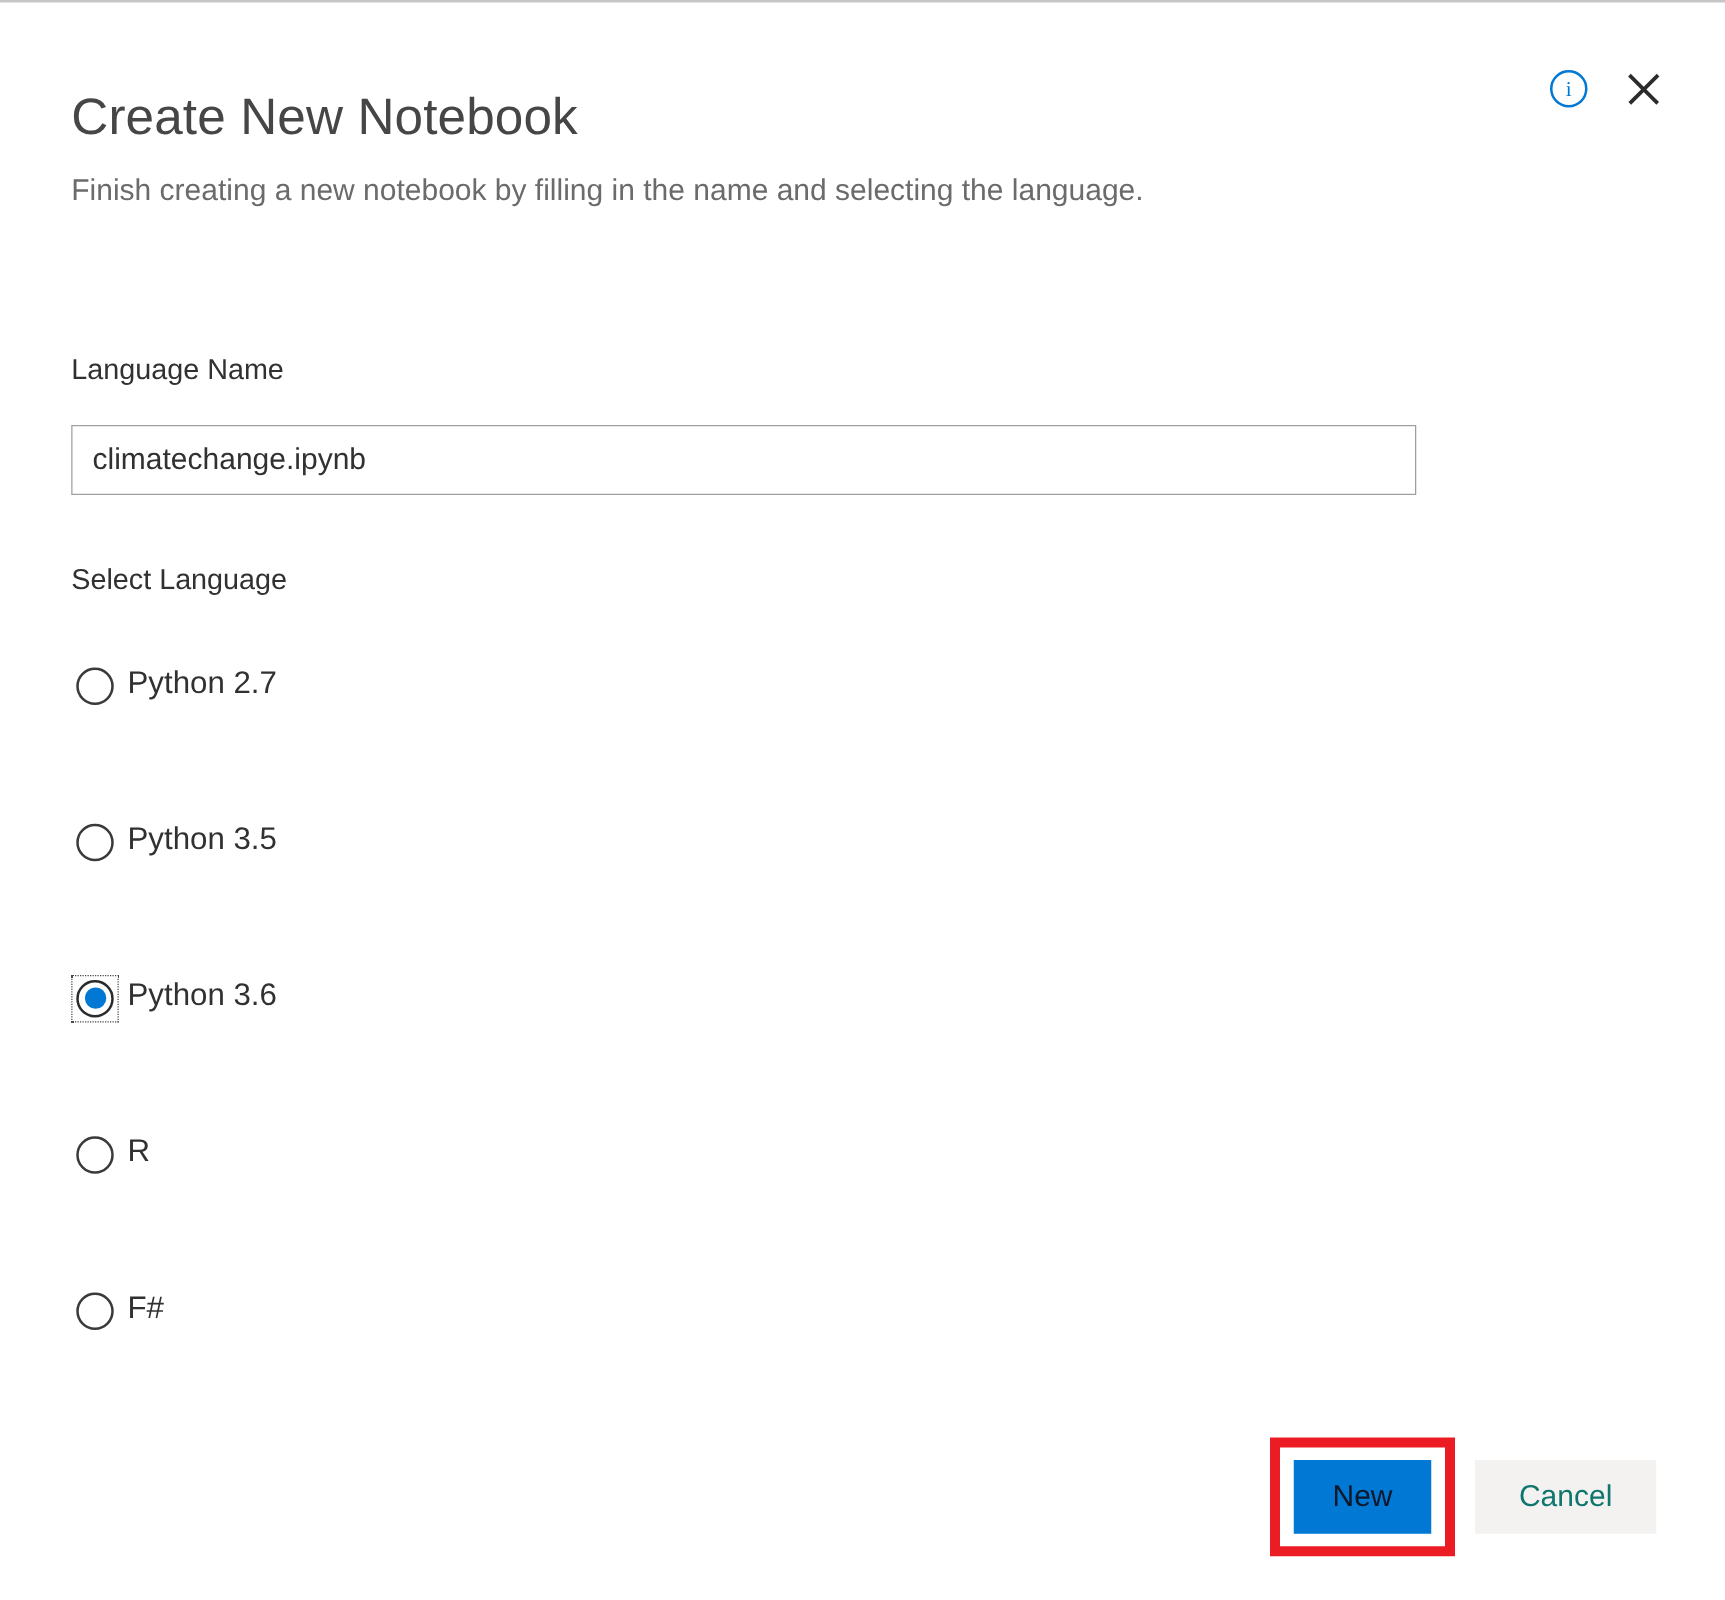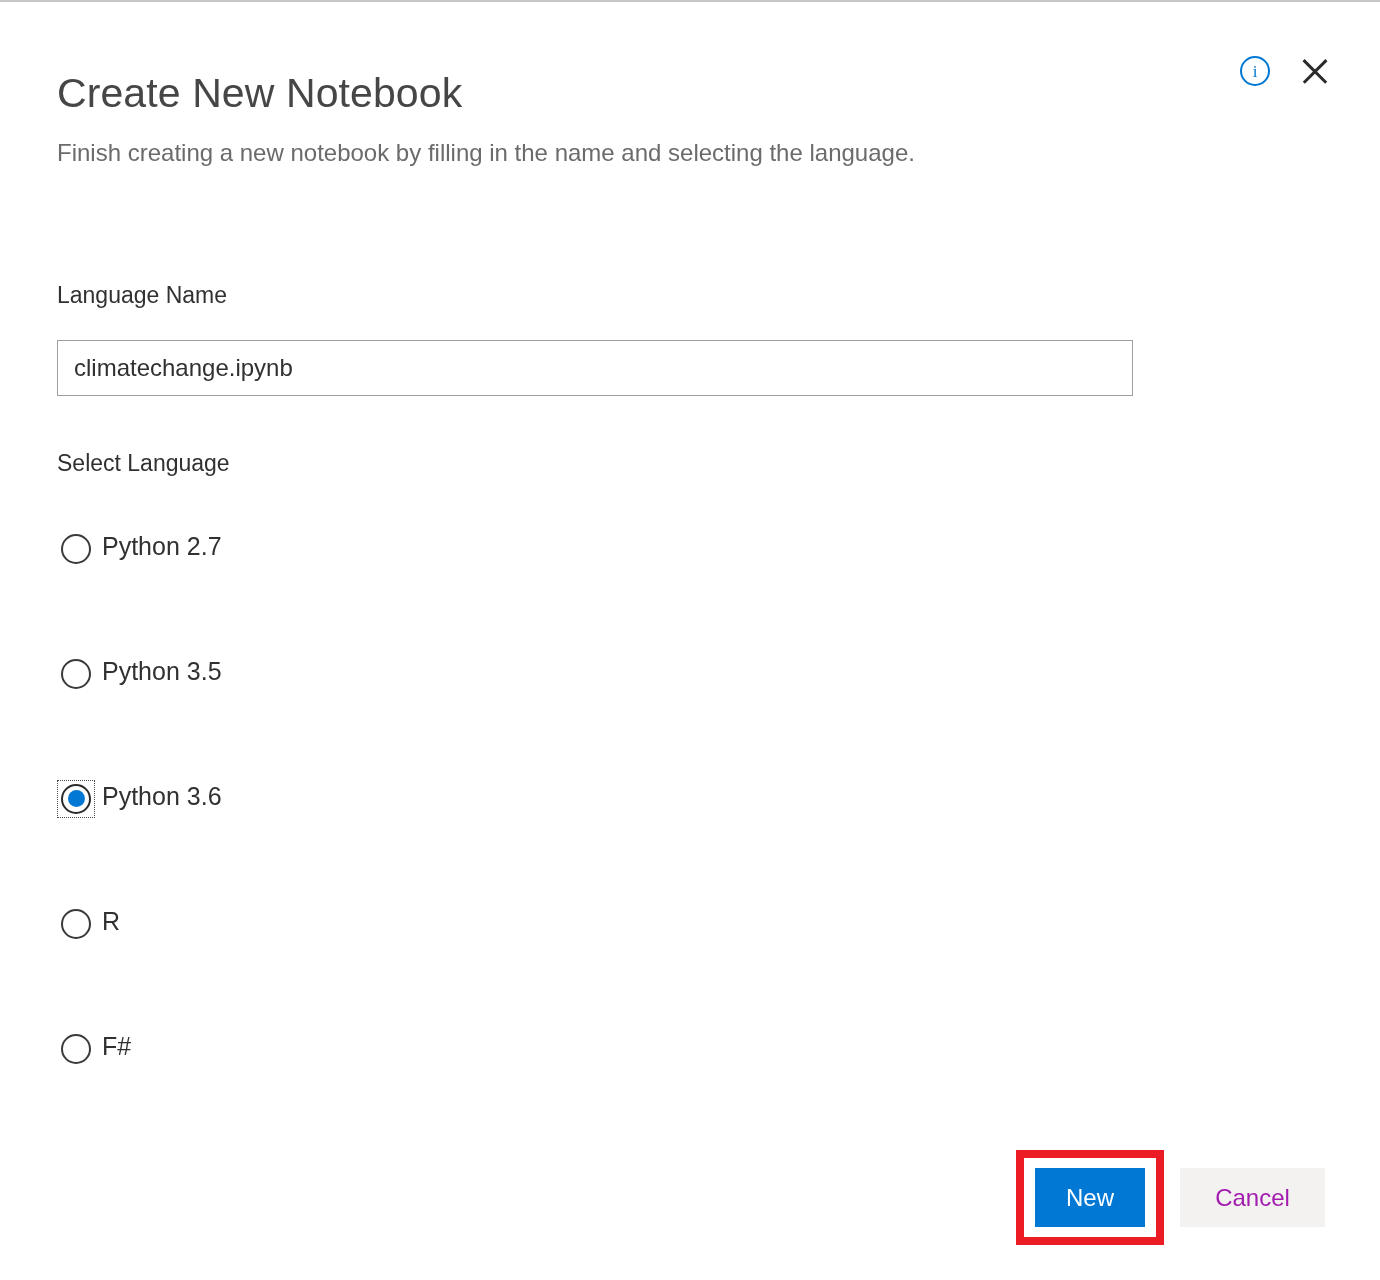--- a/index.html
+++ b/index.html
@@ -188,36 +188,36 @@
     background: #ffffff;
   }
   .btn-new {
     position: absolute;
     left: 1035px;
     top: 1166px;
     width: 110px;
     height: 59px;
     background: #0078d4;
     border: none;
-    color: #ffffff;
+    color: #0f172a;
     font-family: "Liberation Sans", sans-serif;
     font-size: 24px;
     font-weight: 400;
     cursor: pointer;
     padding: 0;
   }
   .btn-cancel {
     position: absolute;
     left: 1180px;
     top: 1166px;
     width: 145px;
     height: 59px;
     background: #f3f2f1;
     border: none;
-    color: #a21caf;
+    color: #0f766e;
     font-family: "Liberation Sans", sans-serif;
     font-size: 24px;
     font-weight: 400;
     cursor: pointer;
     padding: 0;
   }
 </style>
 </head>
 <body>
 

